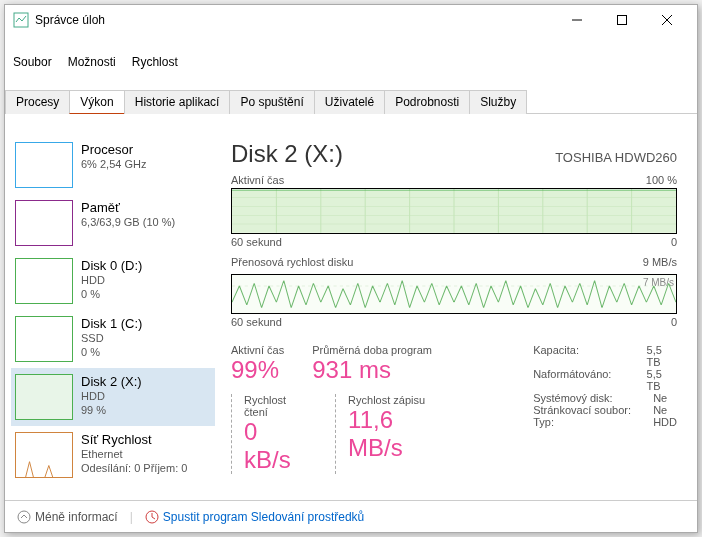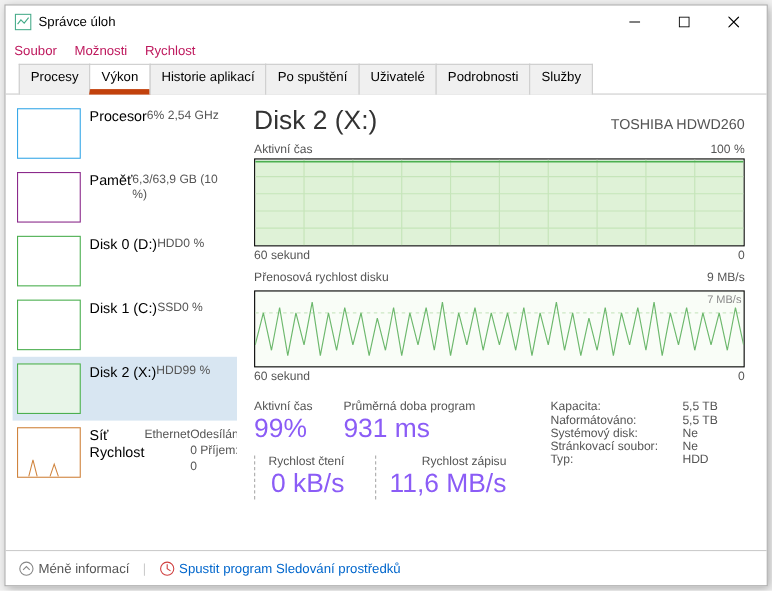--- a/index.html
+++ b/index.html
@@ -1,62 +1,62 @@
 <!DOCTYPE html>
 <html><head>
 <meta charset="utf-8">
 <style>
 * { margin: 0; padding: 0; box-sizing: border-box; font-family: "Segoe UI", Tahoma, sans-serif; }
 body { background: #f0f0f0; padding: 4px; }
-.window { width: 694px; height: 529px; background: #fff; border: 1px solid #aaa; box-shadow: 2px 2px 8px rgba(0,0,0,0.3); display: flex; flex-direction: column; }
+.window { width: 694px; height: 529px; background: #fff; border: 1px solid #aaa; box-shadow: 2px 2px 8px rgba(0,0,0,0.3); display: flex; flex-direction: column; gap: 16px; }
 .titlebar { height: 30px; display: flex; align-items: center; padding: 0 8px; font-size: 12px; color: #000; }
 .titlebar-icon { width: 16px; height: 16px; margin-right: 6px; }
 .titlebar-spacer { flex: 1; }
 .win-btn { width: 45px; height: 30px; display: flex; align-items: center; justify-content: center; color: #000; cursor: pointer; }
-.menubar { height: 22px; display: flex; align-items: center; padding: 0 8px; font-size: 12px; color: #be185d; gap: 16px; }
+.menubar { height: 22px; display: flex; align-items: center; padding: 0 8px; font-size: 12px; color: #000000; gap: 16px; }
 .menubar span { cursor: pointer; }
-.tabs { display: flex; border-bottom: 1px solid #ccc; padding-left: 12px; font-size: 12px; }
+.tabs { display: flex; border-bottom: 1px solid #ccc; padding-left: 0; font-size: 12px; }
 .tab { padding: 4px 10px; border: 1px solid #ccc; border-bottom: none; background: #f0f0f0; margin-right: -1px; cursor: pointer; position: relative; top: 1px; }
-.tab.active { background: #fff; border-bottom: 5px solid #c2410c; }
+.tab.active { background: #fff; border-bottom: 1px solid #c2410c; }
 .content { flex: 1; display: flex; overflow: hidden; }
 .sidebar { width: 210px; overflow-y: auto; padding: 6px 0 6px 6px; }
 .sidebar::-webkit-scrollbar { width: 16px; }
 .sidebar::-webkit-scrollbar-track { background: #f0f0f0; }
 .sidebar::-webkit-scrollbar-thumb { background: #c0c0c0; }
 .sidebar::-webkit-scrollbar-button { background: #f0f0f0; height: 16px; }
 .perf-item { display: flex; padding: 6px 4px; cursor: pointer; }
 .perf-item.selected { background: #d8e6f2; }
 .perf-thumb { width: 58px; height: 46px; border: 1px solid; flex-shrink: 0; margin-right: 8px; background: #fff; position: relative; overflow: hidden; }
 .perf-thumb.cpu { border-color: #38a8e8; }
 .perf-thumb.mem { border-color: #8b2a8b; }
 .perf-thumb.disk { border-color: #4caf50; }
 .perf-thumb.net { border-color: #d0843e; }
 .perf-thumb.selected-disk { border-color: #4caf50; background: #e8f5e8; }
-.perf-info { display: flex; flex-direction: row; font-size: 12px; }
+.perf-info { display: flex; flex-direction: column; font-size: 12px; }
 .perf-name { font-size: 13px; color: #000; }
 .perf-sub { font-size: 11px; color: #555; line-height: 1.3; }
 .detail { flex: 1; padding: 10px 20px 10px 16px; display: flex; flex-direction: column; overflow: hidden; }
 .detail-header { display: flex; justify-content: space-between; align-items: baseline; margin-bottom: 6px; }
 .detail-title { font-size: 24px; font-weight: 400; color: #333; }
 .detail-model { font-size: 13px; color: #555; }
 .chart-label-row { display: flex; justify-content: space-between; font-size: 11px; color: #555; margin-bottom: 2px; }
 .chart { border: 1px solid #000000; background: #f9fdf7; position: relative; }
 .chart.time { height: 80px; }
 .chart.speed { height: 70px; margin-top: 4px; }
 .chart-axis { display: flex; justify-content: space-between; font-size: 11px; color: #555; margin-top: 2px; margin-bottom: 8px; }
 .stats { display: flex; margin-top: 8px; gap: 40px; }
 .stats-left { display: flex; gap: 28px; }
 .stat-block { }
 .stat-label { font-size: 11px; color: #555; }
-.stat-value { font-size: 24px; color: #8b5cf6; font-weight: 400; }
+.stat-value { font-size: 24px; color: #ec4899; font-weight: 400; }
 .stats-left-bottom { display: flex; gap: 28px; margin-top: 10px; }
-.stat-divider { border-left: 1px dashed #aaa; padding-left: 12px; text-align: right; }
+.stat-divider { border-left: 1px dashed #aaa; padding-left: 12px; }
 .stats-right { font-size: 11px; color: #555; }
 .stats-right-row { display: flex; }
-.stats-right-label { width: 120px; }
+.stats-right-label { width: 120px; margin-left: 48px; }
 .footer { height: 32px; border-top: 1px solid #ccc; display: flex; align-items: center; padding: 0 12px; font-size: 12px; gap: 12px; }
 .footer-link { color: #555; cursor: pointer; display: flex; align-items: center; gap: 4px; }
 .footer-link.blue { color: #0066cc; }
 .footer-sep { color: #ccc; }
 .speed-marker { position: absolute; right: 2px; top: 2px; font-size: 10px; color: #888; }
 svg.chart-svg { position: absolute; top: 0; left: 0; width: 100%; height: 100%; }
 </style>
 </head>
 <body>
 

